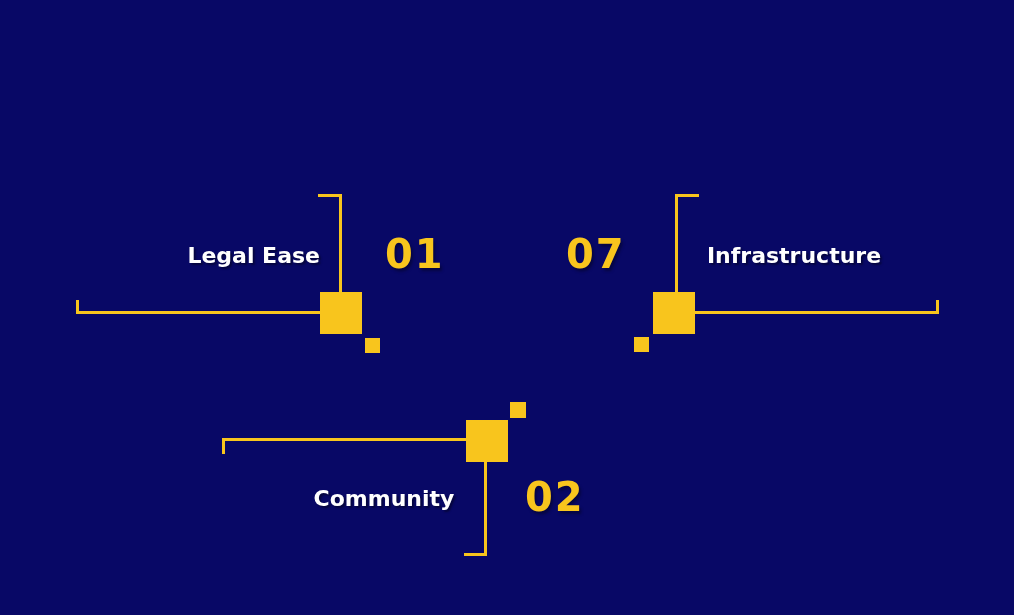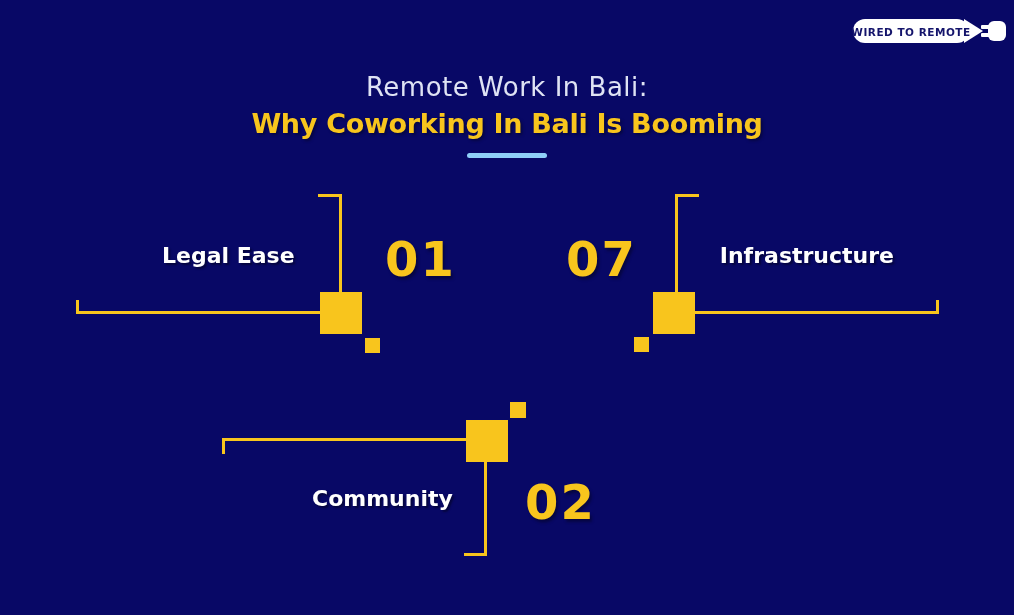--- a/index.html
+++ b/index.html
@@ -38,76 +38,57 @@
   }
 
   
   .sq{position:absolute;background:var(--yellow);}
   .ln{position:absolute;background:var(--yellow);}
   .item-label{
     position:absolute;color:#ffffff;font-weight:bold;font-size:22px;
     text-shadow:2px 2px 2px rgba(0,0,0,.4);white-space:nowrap;
   }
   .item-number{
-    position:absolute;color:var(--yellow);font-weight:bold;font-size:48px;
+    position:absolute;color:var(--yellow);font-weight:bold;font-size:40px;
     letter-spacing:2px;text-shadow:2px 3px 3px rgba(0,0,0,.35);white-space:nowrap;
   }
 </style>
 </head>
 <body>
 
 <div class="canvas">
 
-  <div class="logo">
-    <svg width="156" height="28" viewBox="0 0 156 28" xmlns="http://www.w3.org/2000/svg">
-      <g>
-        <rect x="1" y="2" width="116" height="24" rx="12" fill="#ffffff"></rect>
-        <polygon points="112,2 131,14 112,26" fill="#ffffff"></polygon>
-      </g>
-      <g>
-        <rect x="129" y="8" width="9" height="4" rx="1" fill="#ffffff"></rect>
-        <rect x="129" y="16" width="9" height="4" rx="1" fill="#ffffff"></rect>
-        <rect x="136" y="4" width="18" height="20" rx="6" fill="#ffffff"></rect>
-      </g>
-      <text x="59" y="19" text-anchor="middle" font-size="10.5" font-weight="bold" letter-spacing="0.5" fill="#14146b" font-family="DejaVu Sans, sans-serif">WIRED TO REMOTE</text>
-    </svg>
-  </div>
 
-  <div class="header">
-    <div class="title">Remote Work In Bali:</div>
-    <div class="subtitle">Why Coworking In Bali Is Booming</div>
-    <div class="underline"></div>
-  </div>
 
   <div>
     <div class="ln" style="left:318px;top:194px;width:24px;height:3px"></div>
     <div class="ln" style="left:339px;top:194px;width:3px;height:100px"></div>
     <div class="ln" style="left:76px;top:300px;width:3px;height:14px"></div>
     <div class="ln" style="left:76px;top:311px;width:247px;height:3px"></div>
     <div class="sq" style="left:320px;top:292px;width:42px;height:42px"></div>
     <div class="sq" style="left:365px;top:338px;width:15px;height:15px"></div>
-    <div class="item-label" style="left:162px;top:243px;width:158px;">Legal Ease</div>
+    <div class="item-label" style="left:162px;top:243px;width:158px;text-align:right">Legal Ease</div>
     <div class="item-number" style="left:385px;top:231px">01</div>
   </div>
 
   <div>
     <div class="ln" style="left:675px;top:194px;width:24px;height:3px"></div>
     <div class="ln" style="left:675px;top:194px;width:3px;height:100px"></div>
     <div class="ln" style="left:936px;top:300px;width:3px;height:14px"></div>
     <div class="ln" style="left:694px;top:311px;width:245px;height:3px"></div>
     <div class="sq" style="left:653px;top:292px;width:42px;height:42px"></div>
     <div class="sq" style="left:634px;top:337px;width:15px;height:15px"></div>
     <div class="item-number" style="left:566px;top:231px">07</div>
-    <div class="item-label" style="left:694px;top:243px;width:200px;text-align:right">Infrastructure</div>
+    <div class="item-label" style="left:694px;top:243px;width:200px;text-align:center">Infrastructure</div>
   </div>
 
   <div>
     <div class="ln" style="left:222px;top:438px;width:3px;height:16px"></div>
     <div class="ln" style="left:222px;top:438px;width:245px;height:3px"></div>
     <div class="ln" style="left:484px;top:462px;width:3px;height:94px"></div>
     <div class="ln" style="left:464px;top:553px;width:23px;height:3px"></div>
     <div class="sq" style="left:466px;top:420px;width:42px;height:42px"></div>
     <div class="sq" style="left:510px;top:402px;width:16px;height:16px"></div>
-    <div class="item-label" style="left:312px;top:486px;width:160px;text-align:left">Community</div>
+    <div class="item-label" style="left:304px;top:486px;width:160px;text-align:center">Community</div>
     <div class="item-number" style="left:525px;top:474px">02</div>
   </div>
 
 </div>
 
 </body></html>

